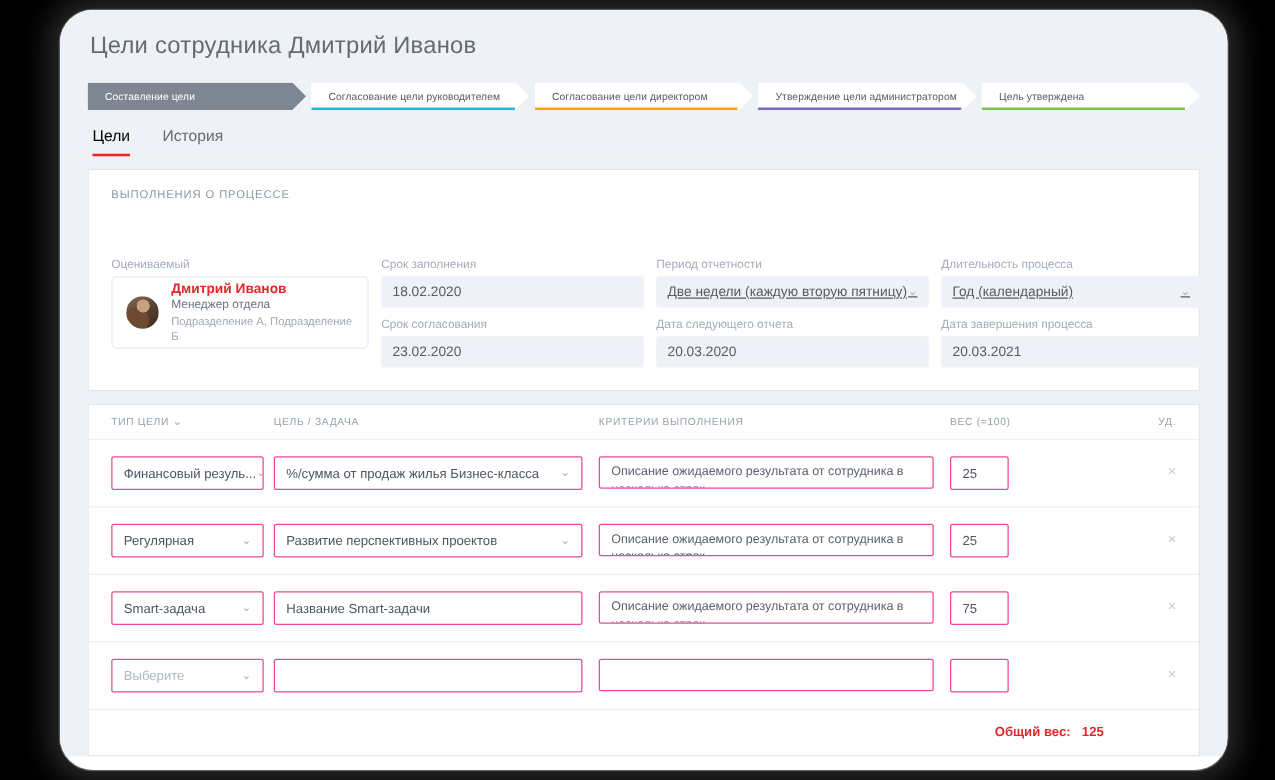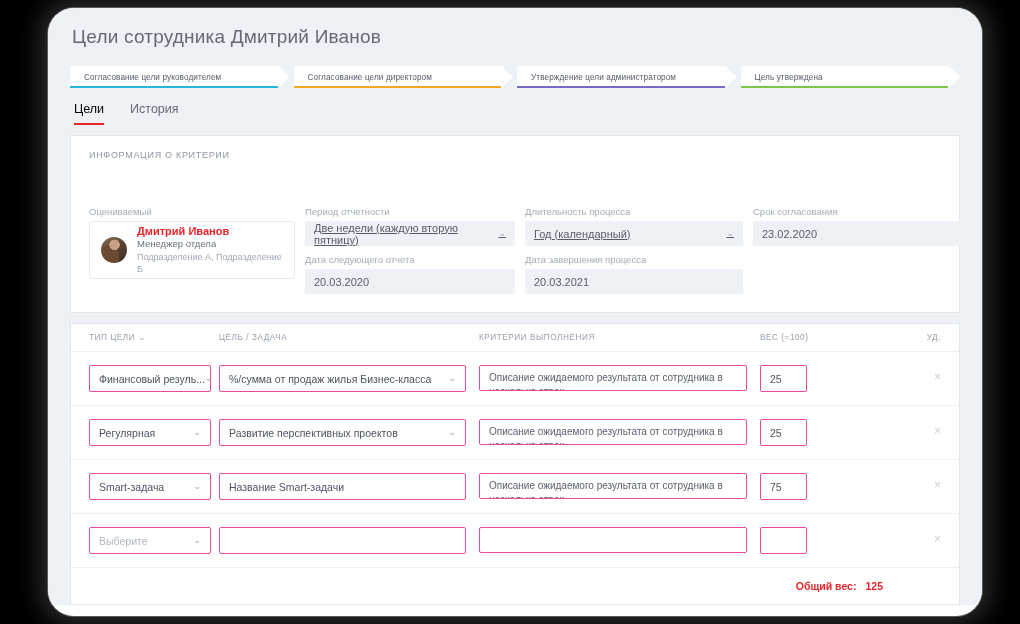--- a/index.html
+++ b/index.html
@@ -252,20 +252,23 @@
   }
 </style>
 </head>
 <body>
 
 <div id="device-frame">
 
   <div id="app-header">
     <h1 id="page-title">Цели сотрудника Дмитрий Иванов</h1>
     <div id="process-steps">
+        <div class="step active first">
+          <span>Составление цели</span>
+        </div>
         <div class="step">
           <span>Согласование цели руководителем</span>
           <span class="underline" style="background: rgb(41, 182, 216);"></span>
         </div>
         <div class="step">
           <span>Согласование цели директором</span>
           <span class="underline" style="background: rgb(245, 166, 35);"></span>
         </div>
         <div class="step">
           <span>Утверждение цели администратором</span>
@@ -278,35 +281,39 @@
       </div>
     <div id="tabs">
         <div class="tab active">Цели</div>
         <div class="tab">История</div>
       </div>
   </div>
 
   <div id="app-body">
 
     <div class="panel" id="process-info-panel">
-      <div class="section-caption">ИНФОРМАЦИЯ О КРИТЕРИИ</div>
+      <div class="section-caption">ВЫПОЛНЕНИЯ О ПРОЦЕССЕ</div>
       <div id="process-info-grid">
 
         <div id="employee-cell">
           <div class="field-label">Оцениваемый</div>
           <div id="employee-card">
             <div id="avatar"></div>
             <div>
               <div id="employee-name">Дмитрий Иванов</div>
               <div id="employee-position">Менеджер отдела</div>
               <div id="employee-dept">Подразделение А, Подразделение Б</div>
             </div>
           </div>
         </div>
 
+        <div>
+          <div class="field-label">Срок заполнения</div>
+          <div class="field-box">18.02.2020</div>
+        </div>
 
         <div>
           <div class="field-label">Период отчетности</div>
           <div class="field-box select">
             <span>Две недели (каждую вторую пятницу)</span>
             <span class="chev">⌄</span>
           </div>
         </div>
 
         <div>

